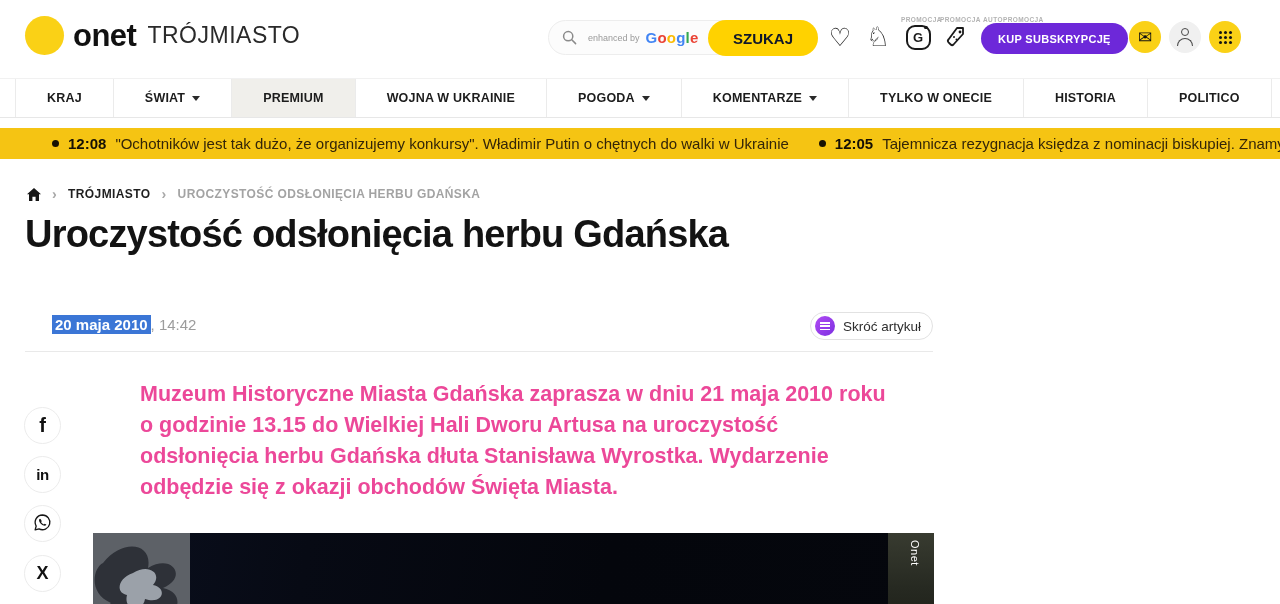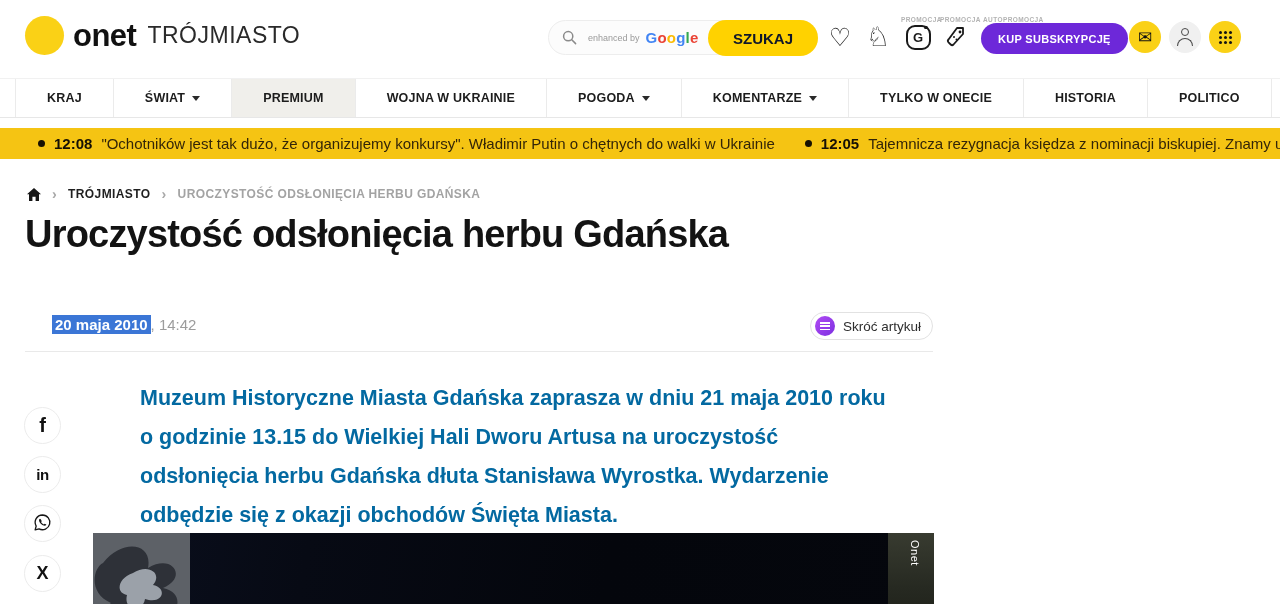--- a/index.html
+++ b/index.html
@@ -43,21 +43,21 @@
     box-shadow: 5px 0 0 #141414, 10px 0 0 #141414, 0 5px 0 #141414, 5px 5px 0 #141414, 10px 5px 0 #141414, 0 10px 0 #141414, 5px 10px 0 #141414, 10px 10px 0 #141414; }
 
   
   .nav { position: absolute; top: 78px; left: 0; width: 1280px; height: 40px; background: #fff; border-top: 1px solid #f1f1f1; border-bottom: 1px solid #e7e7e7; display: flex; align-items: stretch; padding-left: 15px; }
   .nav-item { display: flex; align-items: center; gap: 7px; padding: 0 31px; border-left: 1px solid #ebebeb; font-size: 12.5px; font-weight: 700; color: #1c1c1c; letter-spacing: 0.2px; cursor: pointer; white-space: nowrap; }
   .nav-item:last-child { border-right: 1px solid #ebebeb; }
   .nav-item.hl { background: #f0efeb; }
   .caret { width: 0; height: 0; border-left: 4px solid transparent; border-right: 4px solid transparent; border-top: 5px solid #2a2a2a; }
 
   
-  .ticker { position: absolute; top: 128px; left: 0; width: 1280px; height: 31px; background: #f5c413; display: flex; align-items: center; padding-left: 38px; gap: 30px; white-space: nowrap; overflow: hidden; }
+  .ticker { position: absolute; top: 128px; left: 0; width: 1280px; height: 31px; background: #f5c413; display: flex; align-items: center; padding-left: 52px; gap: 30px; white-space: nowrap; overflow: hidden; }
   .ticker-item { display: flex; align-items: center; gap: 9px; font-size: 15px; cursor: pointer; }
   .bullet { width: 7px; height: 7px; border-radius: 50%; background: #171102; flex: none; }
   .t-time { font-weight: 800; color: #151005; }
   .t-text { color: #332508; font-weight: 500; }
 
   
   .breadcrumb { position: absolute; top: 186px; left: 27px; display: flex; align-items: center; gap: 11px; font-size: 12px; font-weight: 700; letter-spacing: 0.4px; }
   .crumb-sep { color: #a8a8a8; font-size: 14px; font-weight: 700; }
   .crumb-section { color: #1f1f1f; cursor: pointer; }
   .crumb-current { color: #a3a3a3; font-weight: 600; }
@@ -66,21 +66,21 @@
   
   .title { position: absolute; top: 213px; left: 25px; font-size: 38px; font-weight: 800; color: #131313; letter-spacing: -0.8px; }
   .date-row { position: absolute; top: 316px; left: 25px; font-size: 15px; }
   .date-sel { background: #3b76d6; color: #fff; font-weight: 700; padding: 1px 3px; margin-left: 27px; }
   .time-txt { color: #9c9c9c; }
   .summarize { position: absolute; top: 312px; left: 810px; height: 28px; width: 123px; border: 1px solid #e2e2e2; border-radius: 15px; background: #fff; display: flex; align-items: center; gap: 8px; padding: 0 10px 0 4px; font-family: inherit; font-size: 13.5px; color: #2e2e2e; cursor: pointer; }
   .sum-icon { width: 20px; height: 20px; border-radius: 50%; background: linear-gradient(135deg, #b14bf4, #7c30e0); position: relative; flex: none; }
   .sum-icon::after { content: ""; position: absolute; left: 5px; top: 6px; width: 10px; height: 8.5px; background: repeating-linear-gradient(#fff 0 1.6px, transparent 1.6px 3.4px); }
   .divider { position: absolute; top: 351px; left: 25px; width: 908px; height: 1px; background: #e9e9e9; }
 
-  .lead { position: absolute; top: 379px; left: 140px; width: 762px; font-size: 21.5px; line-height: 39px; font-weight: 700; color: #0369a1; }
+  .lead { position: absolute; top: 379px; left: 140px; width: 762px; font-size: 21.5px; line-height: 31px; font-weight: 700; color: #ec4899; }
 
   
   .soc { position: absolute; left: 24px; width: 37px; height: 37px; border: 1px solid #ececec; border-radius: 50%; background: #fff; display: flex; align-items: center; justify-content: center; cursor: pointer; }
   .soc-fb { top: 407px; font-size: 20px; font-weight: 800; color: #111; }
   .soc-in { top: 456px; font-size: 15px; font-weight: 800; letter-spacing: -0.5px; color: #111; }
   .soc-wa { top: 505px; }
   .soc-x  { top: 555px; font-size: 18px; font-weight: 800; color: #111; }
 
   
   .article-img { position: absolute; top: 533px; left: 93px; width: 841px; height: 160px; overflow: hidden;

